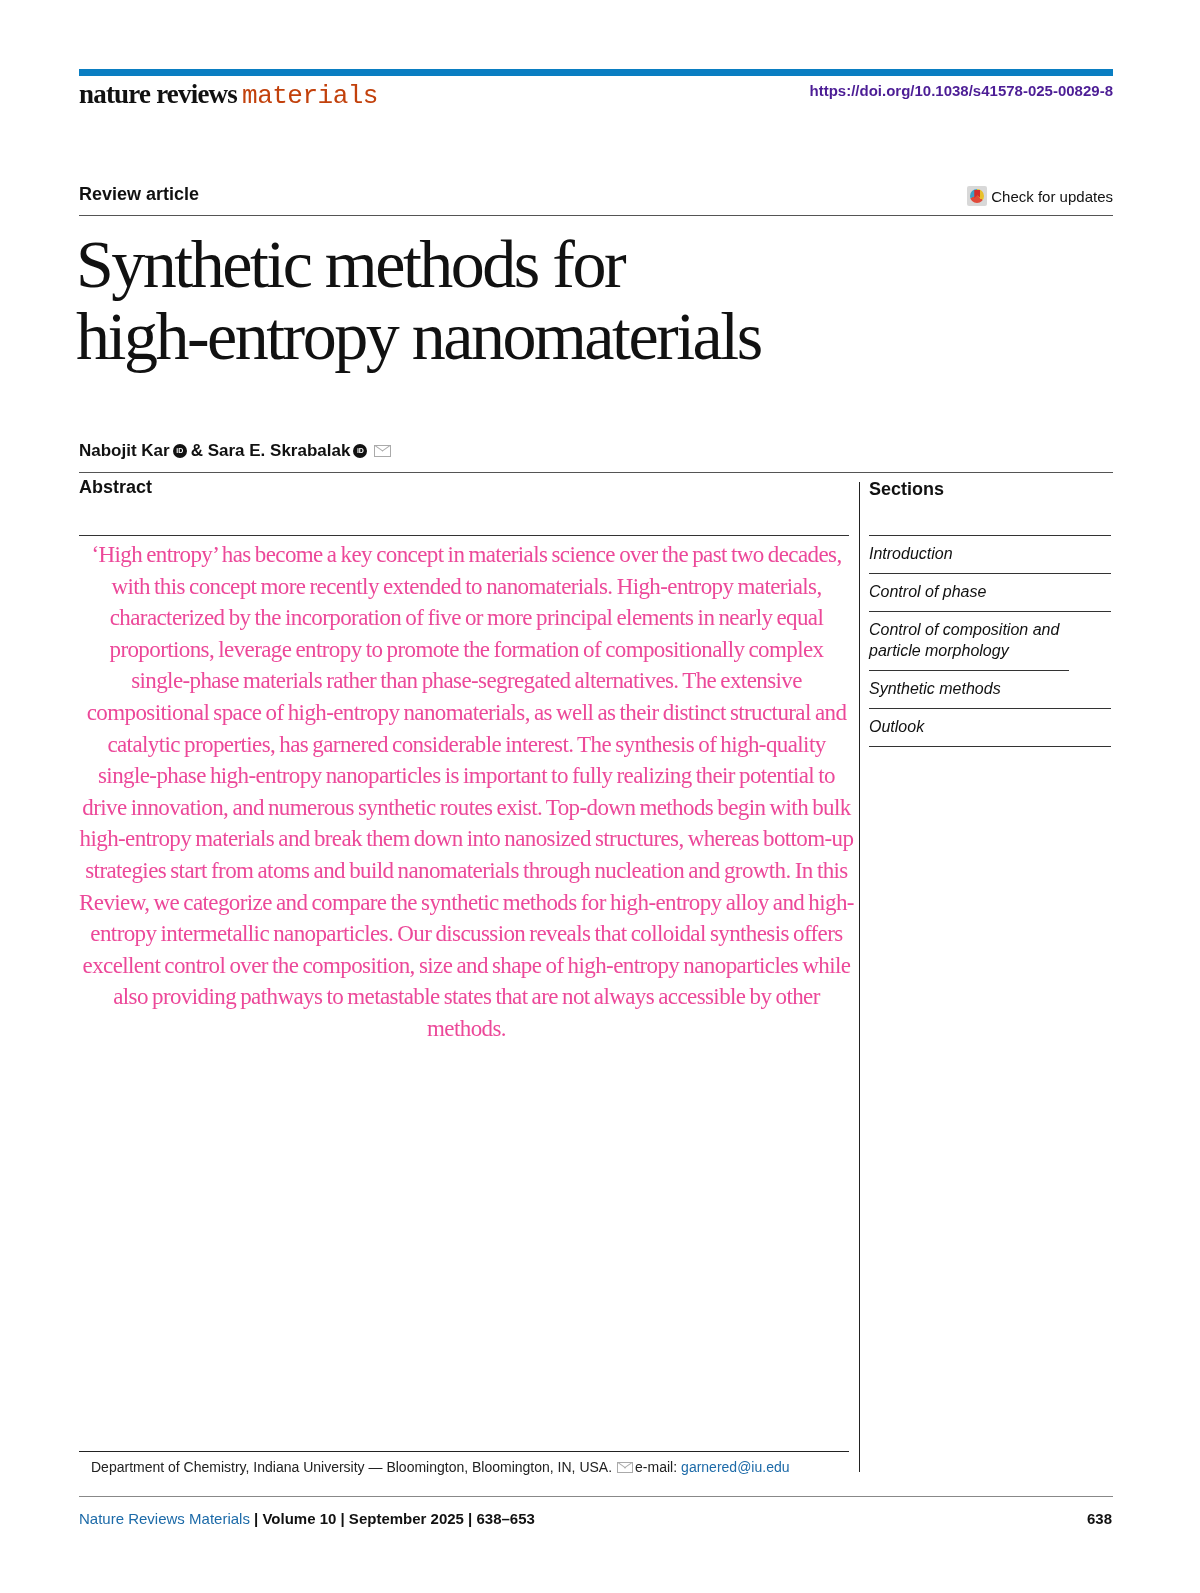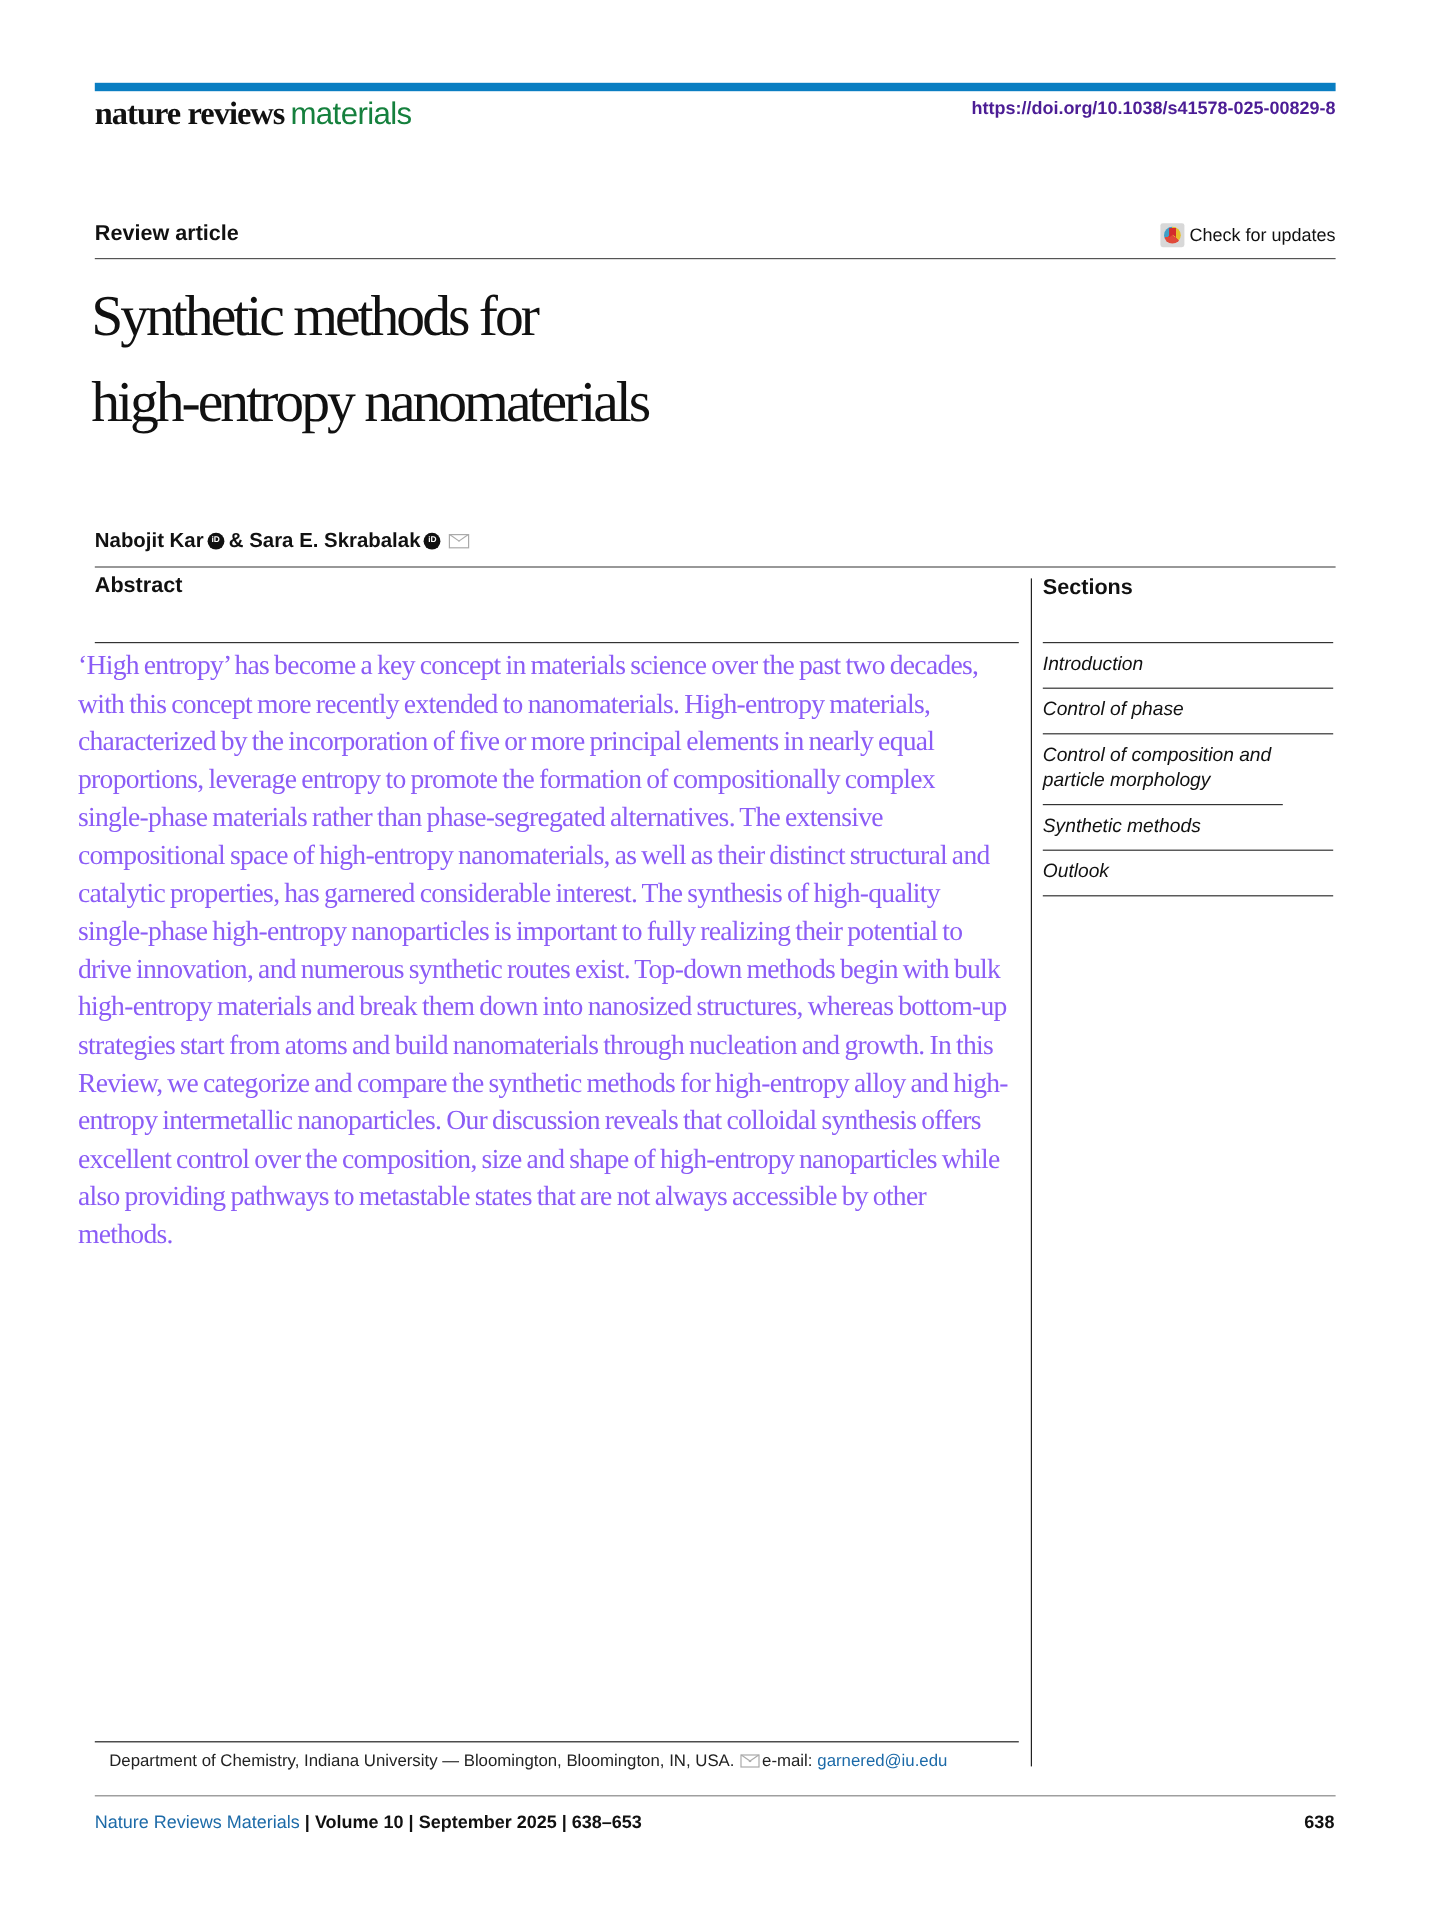--- a/index.html
+++ b/index.html
@@ -3,39 +3,39 @@
   <meta charset="utf-8">
   <style>
     html, body { margin: 0; padding: 0; background: #ffffff; }
     body {
       width: 1200px; height: 1593px; position: relative; overflow: hidden;
       font-family: "Liberation Sans", "DejaVu Sans", sans-serif; color: #111;
     }
     .topbar { position: absolute; left: 79px; top: 69px; width: 1034px; height: 7px; background: #0a7ec2; }
     .brand { position: absolute; left: 79px; top: 77px; font-size: 27px; letter-spacing: -0.5px; line-height: 34px; }
     .brand .bold { font-family: "Liberation Serif", "DejaVu Serif", serif; font-weight: bold; letter-spacing: -0.8px; }
-    .brand .light { font-family: Liberation Sans, sans-serif; color: #15803d; font-weight: normal; margin-left: 5px; font-size: 26px; }
+    .brand .light { font-family: Liberation Mono, monospace; color: #c2410c; font-weight: normal; margin-left: 5px; font-size: 26px; }
     .doi { position: absolute; right: 87px; top: 82px; font-size: 15px; color: #4c1d95; font-weight: bold; text-decoration: none; }
     .article-type { position: absolute; left: 79px; top: 184px; font-size: 18px; font-weight: bold; }
     .check-updates { position: absolute; right: 87px; top: 186px; font-size: 15px; display: flex; align-items: center; gap: 4px; cursor: pointer; }
     .cu-icon { width: 20px; height: 20px; background: #d8d8d8; border-radius: 2px; position: relative; display: inline-block; }
     .cu-icon::before { content: ""; position: absolute; left: 3px; top: 3px; width: 14px; height: 14px; border-radius: 50%; background: conic-gradient(#e8c02a 0 35%, #e04a3a 35% 70%, #3fa0c8 70% 100%); }
     .cu-icon::after { content: ""; position: absolute; left: 7px; top: 4px; width: 6px; height: 8px; background: #d42c2c; clip-path: polygon(0 0, 100% 0, 100% 100%, 50% 70%, 0 100%); }
     .rule-top { position: absolute; left: 79px; top: 215px; width: 1034px; height: 1px; background: #555; }
-    .title { position: absolute; left: 76px; top: 228px; font-family: "Liberation Serif", "DejaVu Serif", serif; font-size: 48px; line-height: 72px; letter-spacing: -2.5px; font-weight: normal; margin: 0; color: #111; width: 900px; }
+    .title { position: absolute; left: 76px; top: 228px; font-family: "Liberation Serif", "DejaVu Serif", serif; font-size: 68px; line-height: 72px; letter-spacing: -2.5px; font-weight: normal; margin: 0; color: #111; width: 900px; }
     .authors { position: absolute; left: 79px; top: 441px; font-size: 17px; font-weight: bold; display: flex; align-items: center; }
     .orcid { display: inline-block; width: 14px; height: 14px; border-radius: 50%; background: #111; color: #fff; font-size: 7px; line-height: 14px; text-align: center; margin: 0 4px 0 3px; font-weight: bold; }
     .env-icon { display: inline-block; width: 17px; height: 12px; border: 1px solid #aaa; position: relative; margin-left: 3px; box-sizing: border-box; }
     .env-icon::before, .env-icon::after { content: ""; position: absolute; top: -1px; width: 10px; height: 1px; background: #aaa; }
     .env-icon::before { left: 0; transform-origin: left top; transform: rotate(35deg); }
     .env-icon::after { right: 0; transform-origin: right top; transform: rotate(-35deg); }
     .rule-authors { position: absolute; left: 79px; top: 472px; width: 1034px; height: 1px; background: #555; }
     .abstract-h { position: absolute; left: 79px; top: 477px; font-size: 18px; font-weight: bold; }
     .rule-abs { position: absolute; left: 79px; top: 535px; width: 770px; height: 1px; background: #333; }
-    .abstract-text { position: absolute; left: 65px; top: 539px; width: 775px; font-family: "Liberation Serif", "DejaVu Serif", serif; font-size: 23px; line-height: 31.6px; letter-spacing: -0.6px; word-spacing: -1px; color: #8b5cf6; margin: 0; }
+    .abstract-text { position: absolute; left: 79px; top: 539px; width: 775px; font-family: "Liberation Serif", "DejaVu Serif", serif; font-size: 23px; line-height: 31.6px; letter-spacing: -0.6px; word-spacing: -1px; color: #ec4899; margin: 0; text-align: center; }
     .vline { position: absolute; left: 859px; top: 482px; width: 1px; height: 990px; background: #222; }
     .sections-h { position: absolute; left: 869px; top: 479px; font-size: 18px; font-weight: bold; }
     .sections-list { position: absolute; left: 869px; top: 535px; width: 242px; margin: 0; padding: 0; list-style: none; border-top: 1px solid #333; }
     .sections-list li { border-bottom: 1px solid #333; font-size: 16px; line-height: 21px; padding: 7px 0 9px 0; cursor: pointer; font-style: italic; }
     .rule-foot { position: absolute; left: 79px; top: 1451px; width: 770px; height: 1px; background: #222; }
     .affil { position: absolute; left: 91px; top: 1459px; font-size: 14px; color: #222; display: flex; align-items: center; white-space: nowrap; }
     .affil .env-icon { margin: 0 2px 0 5px; width: 16px; height: 11px; }
     .affil a { color: #1c6aa8; text-decoration: none; margin-left: 4px; }
     .rule-bottom { position: absolute; left: 79px; top: 1496px; width: 1034px; height: 1px; background: #888; }
     .footer-left { position: absolute; left: 79px; top: 1510px; font-size: 15px; font-weight: bold; color: #111; }

